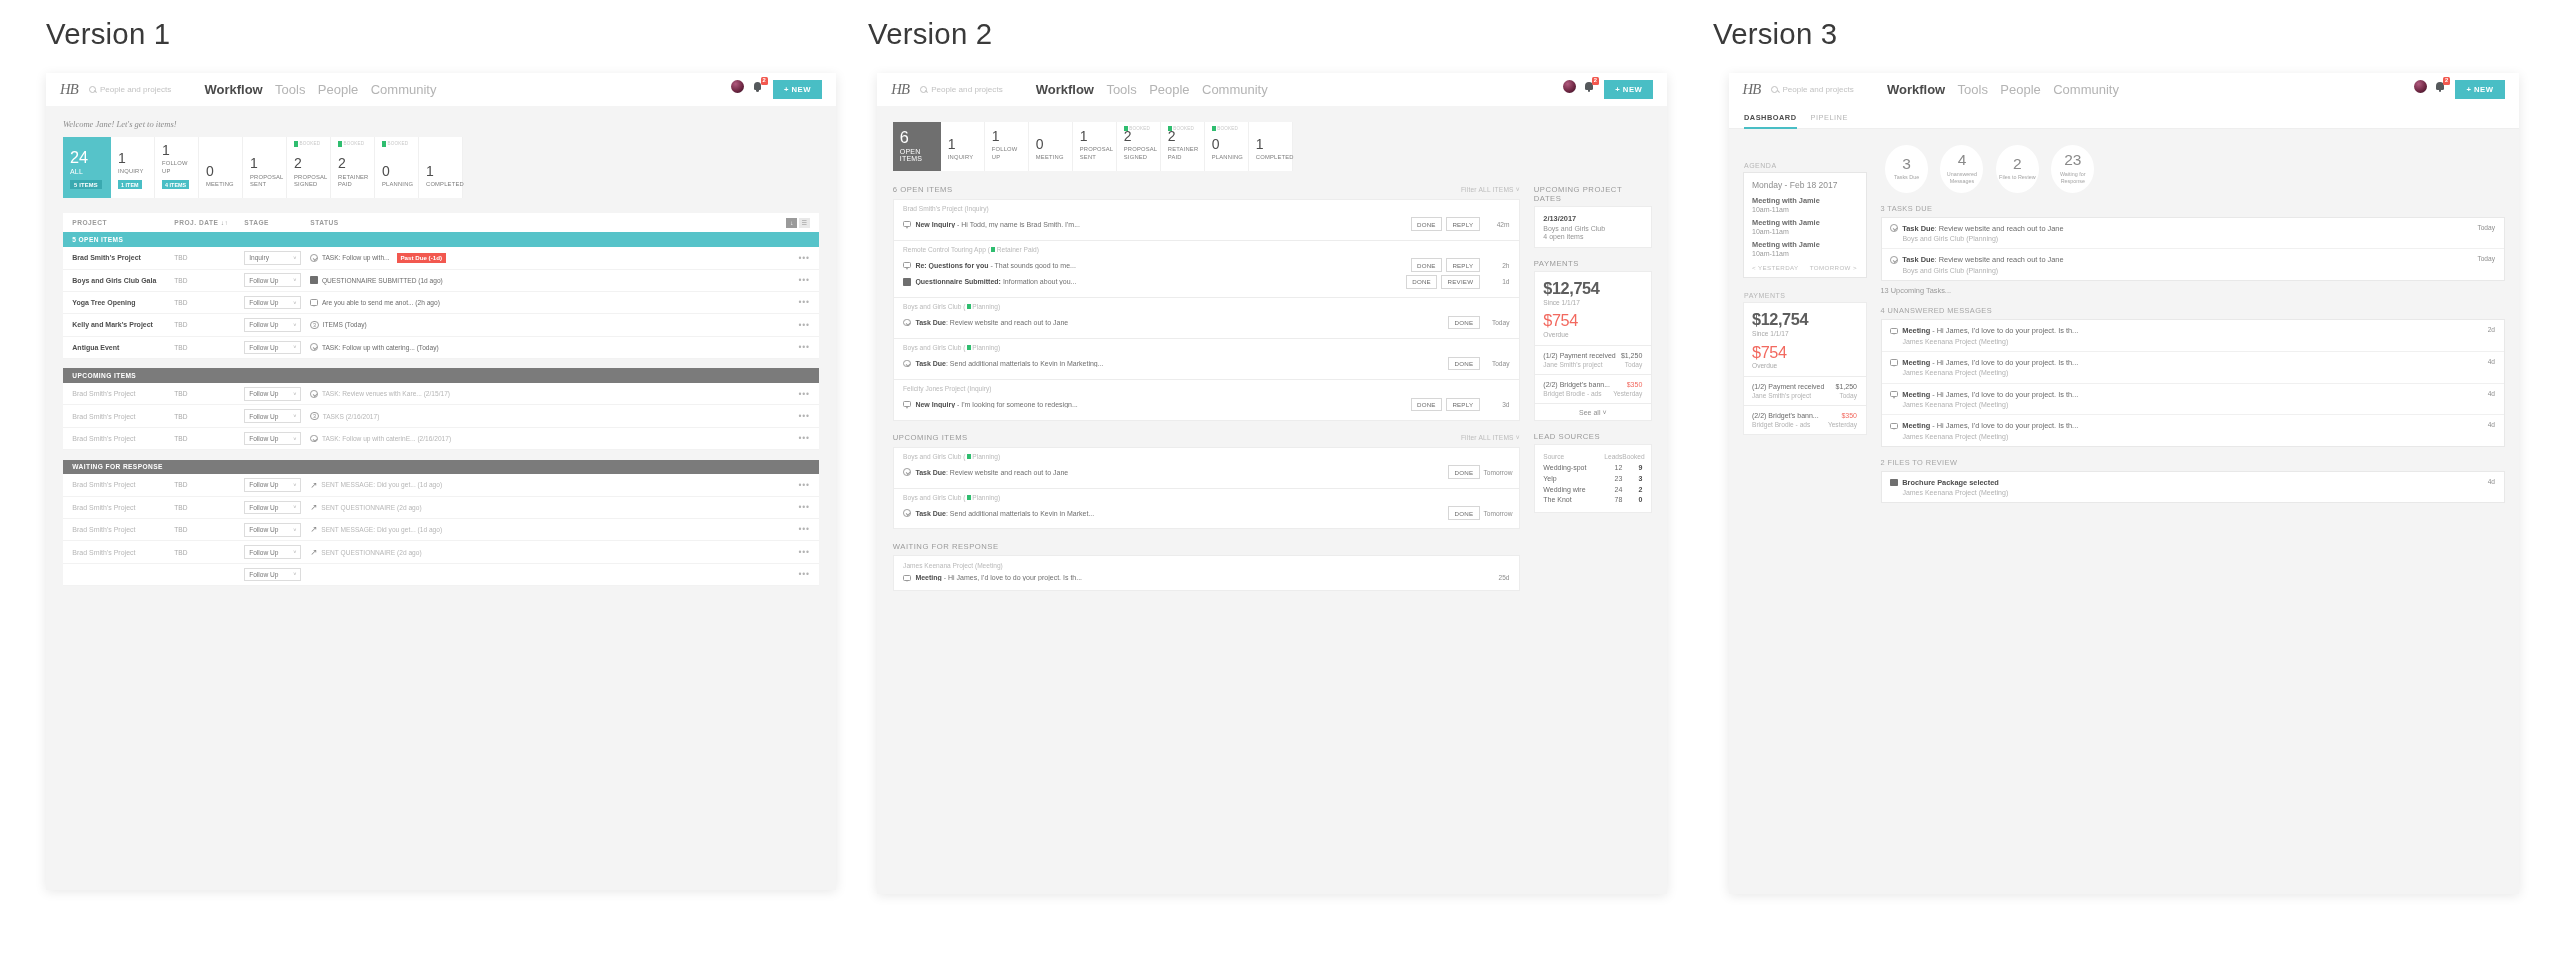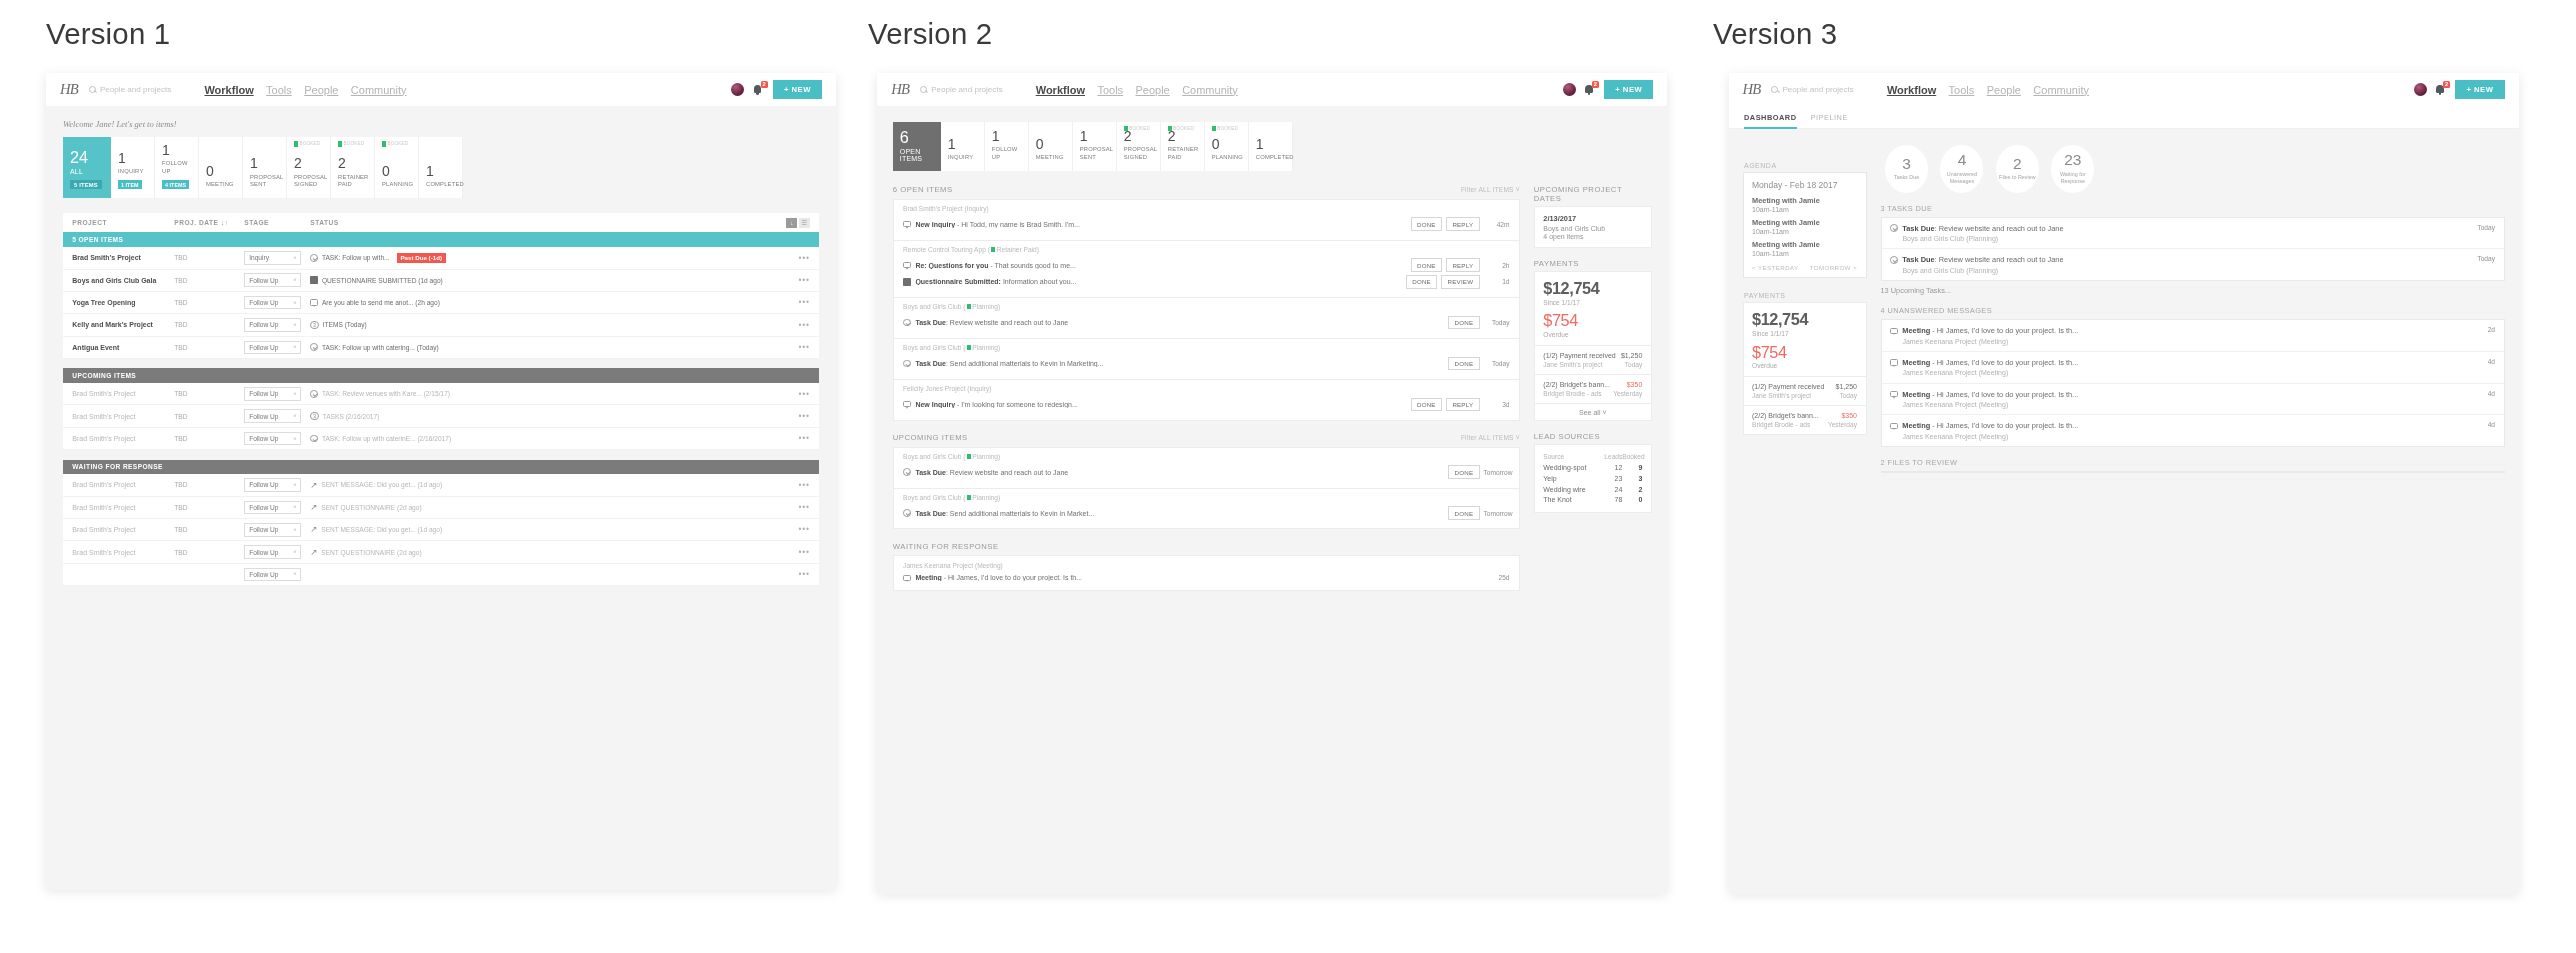--- a/index.html
+++ b/index.html
@@ -32,23 +32,23 @@
   .logo {
     font-family: "Liberation Serif", serif;
     font-style: italic; font-size: 14.7px; color: #6b6b6b;
     letter-spacing: -0.8px; margin-right: 11px;
   }
   .searchbox { display: flex; align-items: center; gap: 3.9px; }
   .search-ico { width: 7px; height: 7px; border: 1px solid #c0c0c0; border-radius: 50%; position: relative; }
   .search-ico::after { content:""; position:absolute; width:3.1px; height:1px; background:#c0c0c0; transform:rotate(45deg); right:-2.3px; bottom:0px; }
   .search-ph { font-size: 8.1px; color: #c3c3c3; white-space: nowrap; }
   .navlinks { display: flex; gap: 12.4px; margin-left: 33px; align-items: center; }
-  .navlinks span { font-size: 11px; color: #b4b4b4; white-space: nowrap; text-decoration: underline; }
+  .navlinks span { font-size: 13px; color: #b4b4b4; white-space: nowrap; }
   .navlinks span.active { color: #4a4a4a; font-weight: bold; }
-  .nav-right { margin-left: auto; display: flex; align-items: center; gap: 8.5px; }
+  .nav-right { margin-left: auto; display: flex; align-items: flex-start; gap: 8.5px; }
   .avatar-nav {
     width: 13px; height: 13px; border-radius: 50%;
     background: radial-gradient(circle at 35% 30%, #b05a7e 0%, #6b2440 60%, #2a1020 100%);
   }
   .bell-wrap { position: relative; width: 11.6px; height: 13px; }
   .bell {
     width: 7.7px; height: 7.7px; background: #55595c; border-radius: 3.9px 3.9px 1.5px 1.5px;
     position: absolute; left: 0.8px; top: 2.3px;
   }
   .bell::after { content:""; position:absolute; left:2.7px; bottom:-2.3px; width:2.3px; height:2.3px; background:#55595c; border-radius:0 0 2.3px 2.3px; }
@@ -1059,20 +1059,30 @@
         <div class="ln2">James Keenana Project (Meeting)</div>
       </div>
       <div class="ts">4d</div>
     </div>
               </div>
           </div>
 
           <div class="v3sec">
             <div class="v3sechead">2 FILES TO REVIEW</div>
             <div class="v3card" id="v3-files">
+    <div class="v3row">
+      <div class="body">
+        <div class="ln1">
+                      <span class="ic-form"></span>
+                      <span><b>Brochure Package selected</b></span>
+                    </div>
+        <div class="ln2">James Keenana Project (Meeting)</div>
+      </div>
+      <div class="ts">4d</div>
+    </div>
               </div>
           </div>
         </div>
       </div>
     </div>
   </div>
 
 </div>
 
 

